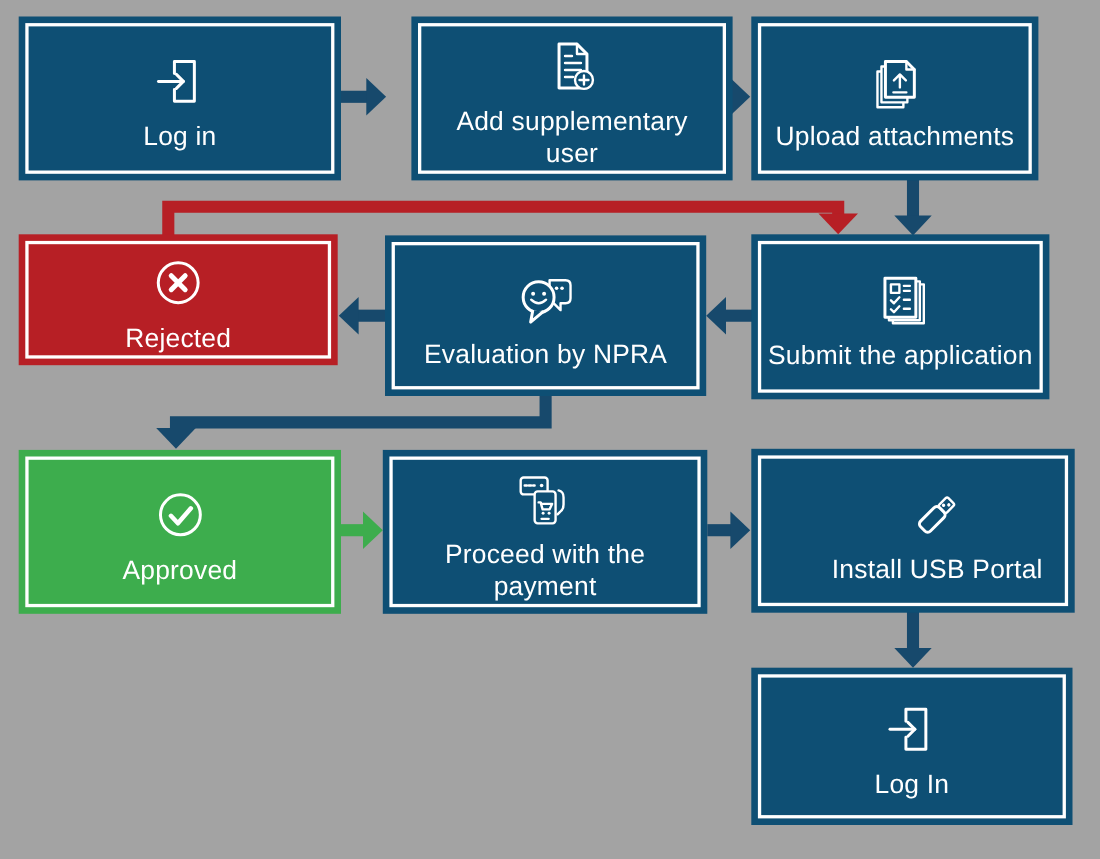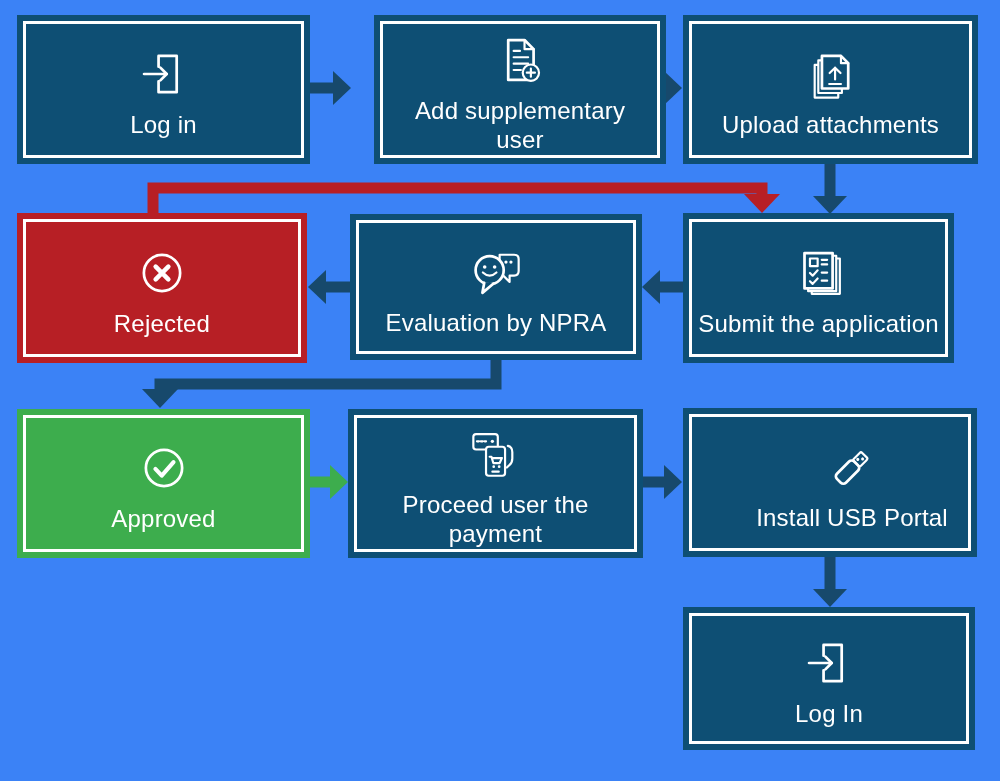--- a/index.html
+++ b/index.html
@@ -1,17 +1,17 @@
 <!DOCTYPE html>
 <html style="--process: #0E4F74; --rejected: #B71F25; --approved: #3DAD4D; --arrow-blue: #17496C; --arrow-red: #B71F25; --arrow-green: #3DAD4D; --inner-border: #FFFFFF; --label: #FFFFFF;"><head>
 <meta charset="utf-8">
 <style>
   html,body{margin:0;padding:0;background:#fff;}
   .canvas{
-    position:relative;width:1000px;height:781px;background:#3b82f6;
+    position:relative;width:1000px;height:781px;background:#a3a3a3;
     font-family:"Liberation Sans",sans-serif;overflow:hidden;
   }
   svg.edges{position:absolute;left:0;top:0;z-index:0;}
   .edge{fill:none;stroke-width:11;stroke-linejoin:miter;}
   .edge.blue{stroke:var(--arrow-blue);}
   .edge.red{stroke:var(--arrow-red);}
   .edge.green{stroke:var(--arrow-green);}
   .head.blue{fill:var(--arrow-blue);}
   .head.red{fill:var(--arrow-red);}
   .head.green{fill:var(--arrow-green);}
@@ -93,32 +93,32 @@
       <path class="s" d="M19 54 V10 H37 L47 20 V54 Z"></path>
       <path class="s2" d="M37 10 V20 H47"></path>
       <path class="s2" d="M25 22 H32 M25 29 H41 M25 36 H41 M25 43 H33"></path>
       <circle class="s2 fillmask" cx="44" cy="46" r="9"></circle>
       <path class="s2" d="M44 41.5 V50.5 M39.5 46 H48.5"></path>
     </svg>
     <div class="label">Add supplementary
 user</div>
   </div>
 
-  <div class="node process" style="left:683px;top:15px;width:295px;height:149px;">
+  <div class="node process" style="left:683px;top:15px;width:261px;height:149px;">
     <svg class="icon" width="58" height="58" viewBox="0 0 64 64">
       <path class="s2 fillmask" d="M14 22 H40 V58 H14 Z"></path>
       <path class="s2 fillmask" d="M18 17 H44 V53 H18 Z"></path>
       <path class="s fillmask" d="M22 12 H43 L51 20 V48 H22 Z"></path>
       <path class="s2" d="M43 12 V20 H51"></path>
       <path class="s2" d="M36.5 38 V25 M30.5 31 L36.5 25 L42.5 31 M30 43 H43"></path>
     </svg>
     <div class="label">Upload attachments</div>
   </div>
 
-  <div class="node rejected" style="left:17px;top:213px;width:290px;height:150px;">
+  <div class="node rejected" style="left:17px;top:213px;width:290px;height:119px;">
     <svg class="icon" width="58" height="58" viewBox="0 0 64 64">
       <circle class="s" cx="32" cy="32" r="20"></circle>
       <path class="s sw5" d="M25 25 L39 39 M39 25 L25 39"></path>
     </svg>
     <div class="label">Rejected</div>
   </div>
 
   <div class="node process" style="left:350px;top:214px;width:292px;height:146px;">
     <svg class="icon" width="58" height="58" viewBox="0 0 64 64">
       <path class="s2 fillmask" d="M36 13 H52 Q57 13 57 18 V31 Q57 36 52 36 H47 L47 43 L40 36 H36 Z"></path>
@@ -161,21 +161,21 @@
       <rect class="s2" x="7" y="10" width="27" height="17" rx="3"></rect>
       <path class="s2" d="M11 18 H21" stroke-dasharray="2.2 2"></path>
       <circle class="dot" cx="28" cy="18" r="1.8"></circle>
       <rect class="s2 fillmask" x="21" y="24" width="21" height="32" rx="3"></rect>
       <path class="s2" d="M25 35 h2 l2 7 h7 l2.5 -5.5 h-10"></path>
       <circle class="dot" cx="29.5" cy="46" r="1.5"></circle>
       <circle class="dot" cx="35.5" cy="46" r="1.5"></circle>
       <path class="s2" d="M28 51.5 H35"></path>
       <path class="s2" d="M45 23 q5 1 5 7 l0 7 q0 5 -3.5 7.5 L44 47"></path>
     </svg>
-    <div class="label">Proceed user the
+    <div class="label">Proceed with the
 payment</div>
   </div>
 
   <div class="node process" style="left:683px;top:408px;width:294px;height:149px;padding-left:44px;">
     <svg class="icon" width="58" height="58" viewBox="0 0 64 64">
       <g transform="rotate(-45 32 32)">
         <rect class="s" x="11" y="25.5" width="27" height="14" rx="4"></rect>
         <rect class="s2" x="38" y="27" width="13" height="11" rx="2"></rect>
         <circle class="dot" cx="42.5" cy="30.5" r="1.7"></circle>
         <circle class="dot" cx="46.5" cy="34" r="1.7"></circle>

